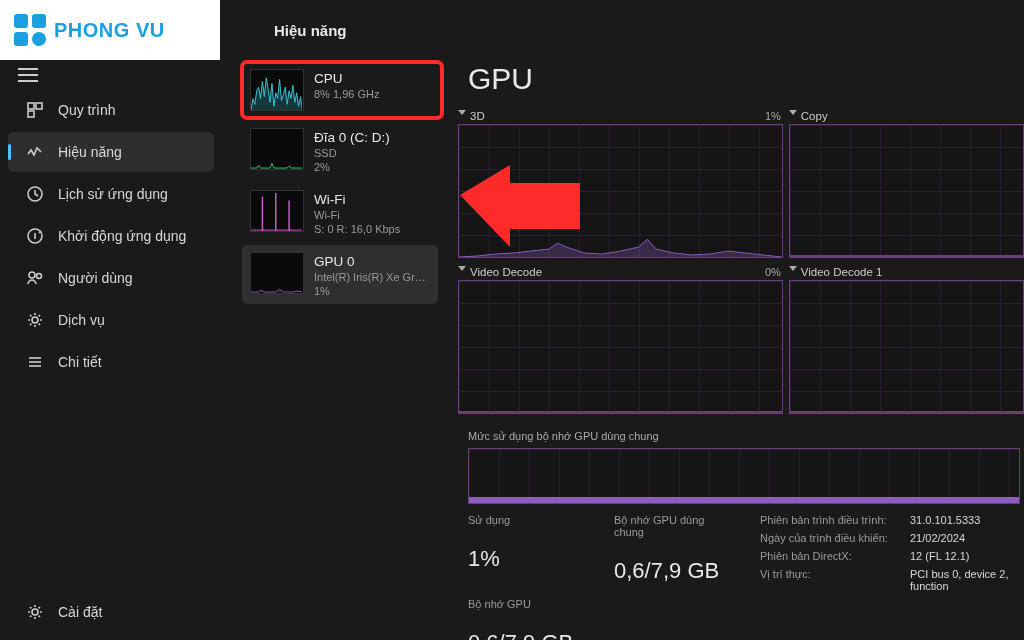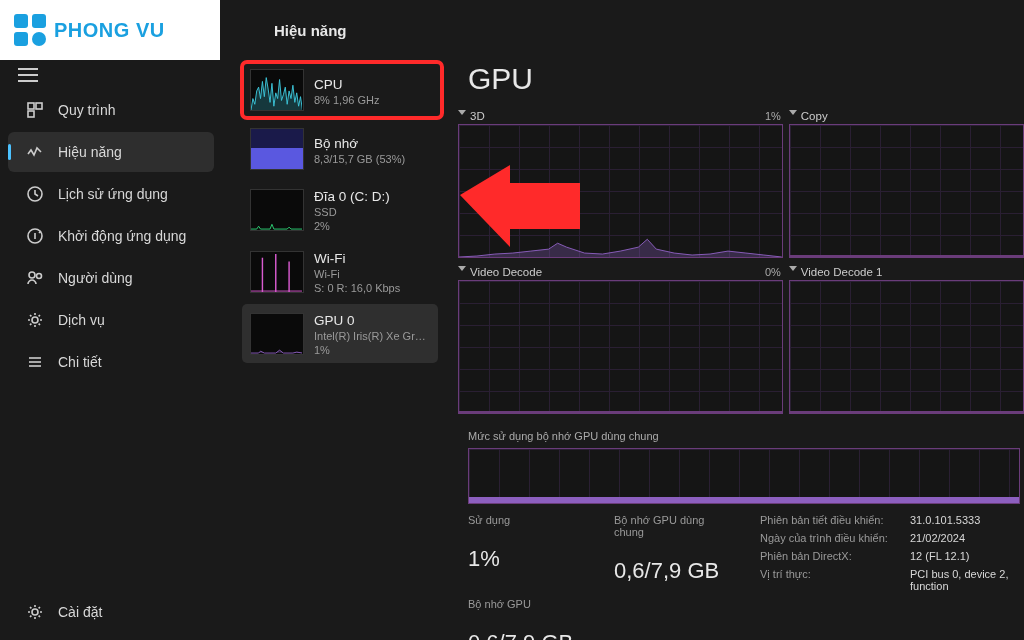--- a/index.html
+++ b/index.html
@@ -20,21 +20,21 @@
   .side-item.active::before { content: ""; position: absolute; left: 0; top: 12px; width: 3px; height: 16px; background: #4cc2ff; border-radius: 2px; }
   .side-icon { width: 18px; height: 18px; display: flex; align-items: center; justify-content: center; }
   .side-icon svg { width: 18px; height: 18px; stroke: #ccc; fill: none; stroke-width: 1.6; }
 
   .settings-bottom { position: absolute; bottom: 6px; left: 0; width: 220px; }
 
   .content { position: absolute; left: 232px; top: 0; right: 0; bottom: 0; padding-top: 22px; }
   .page-title { font-size: 15px; font-weight: 600; color: #e8e8e8; margin-left: 42px; margin-bottom: 18px; }
 
   .perf-sidebar { position: absolute; left: 0; top: 62px; width: 206px; }
-  .perf-card { display: flex; align-items: center; padding: 7px 8px 7px 8px; gap: 10px; cursor: pointer; border-radius: 5px; margin: 0 0 3px 10px; }
+  .perf-card { display: flex; align-items: flex-start; padding: 7px 8px 7px 8px; gap: 10px; cursor: pointer; border-radius: 5px; margin: 0 0 3px 10px; }
   .perf-card.selected { background: #2f2f2f; }
   .perf-card.highlighted { outline: 4px solid #ff2a2a; outline-offset: -2px; margin-right: -4px; }
   .perf-thumb { width: 54px; height: 42px; background: #0a0a0a; border: 1px solid #333; position: relative; overflow: hidden; flex-shrink: 0; }
   .perf-labels { display: flex; flex-direction: column; gap: 2px; padding-top: 2px; min-width: 0; }
   .perf-title { font-size: 13.5px; color: #e8e8e8; }
   .perf-sub { font-size: 11px; color: #9a9a9a; white-space: nowrap; overflow: hidden; text-overflow: ellipsis; max-width: 114px; }
 
   .mini-spike { position: absolute; bottom: 0; left: 0; right: 0; height: 100%; }
 
   .main-panel { position: absolute; left: 226px; top: 62px; right: 0; bottom: 0; overflow: hidden; }
@@ -175,27 +175,20 @@
         <svg class="mini-spike" viewBox="0 0 54 42" preserveAspectRatio="none">
             <polyline fill="rgba(60,197,217,0.25)" stroke="#3cc5d9" stroke-width="1" points="0,42 2,30 4,36 6,22 8,18 10,30 12,12 14,28 16,8 18,20 20,34 22,14 24,38 26,24 28,30 30,10 32,32 34,26 36,18 38,36 40,22 42,30 44,16 46,34 48,24 50,38 52,28 54,42"></polyline>
           </svg>
       </div>
       <div class="perf-labels">
         <div class="perf-title">CPU</div>
         <div class="perf-sub">8%  1,96 GHz</div>
       </div>
     </div>
 
-    <div class="perf-card">
-      <div class="perf-thumb" style="background:linear-gradient(to top,#5a58e0 0%,#5a58e0 53%,#1a1a4a 53%,#1a1a4a 100%)"></div>
-      <div class="perf-labels">
-        <div class="perf-title">Bộ nhớ</div>
-        <div class="perf-sub">8,3/15,7 GB (53%)</div>
-      </div>
-    </div>
 
     <div class="perf-card">
       <div class="perf-thumb">
         <svg class="mini-spike" viewBox="0 0 54 42" preserveAspectRatio="none">
             <polyline fill="none" stroke="#2dd175" stroke-width="1" points="0,41 6,41 8,38 10,41 20,41 22,36 24,41 38,41 40,39 42,41 54,41"></polyline>
           </svg>
       </div>
       <div class="perf-labels">
         <div class="perf-title">Đĩa 0 (C: D:)</div>
         <div class="perf-sub">SSD</div>
@@ -300,21 +293,21 @@
         <div class="stat-value-big">1%</div>
         <div class="stat-label" style="margin-top:6px">Bộ nhớ GPU</div>
         <div class="stat-value-big">0,6/7,9 GB</div>
       </div>
       <div class="stat-col">
         <div class="stat-label">Bộ nhớ GPU dùng chung</div>
         <div class="stat-value-big">0,6/7,9 GB</div>
       </div>
       <div class="stat-col" style="gap:6px;min-width:280px">
         <div class="kvrow">
-            <span class="k">Phiên bản tiết điều khiển:</span>
+            <span class="k">Phiên bản trình điều trình:</span>
             <span class="v">31.0.101.5333</span>
           </div>
         <div class="kvrow">
             <span class="k">Ngày của trình điều khiển:</span>
             <span class="v">21/02/2024</span>
           </div>
         <div class="kvrow">
             <span class="k">Phiên bản DirectX:</span>
             <span class="v">12 (FL 12.1)</span>
           </div>

